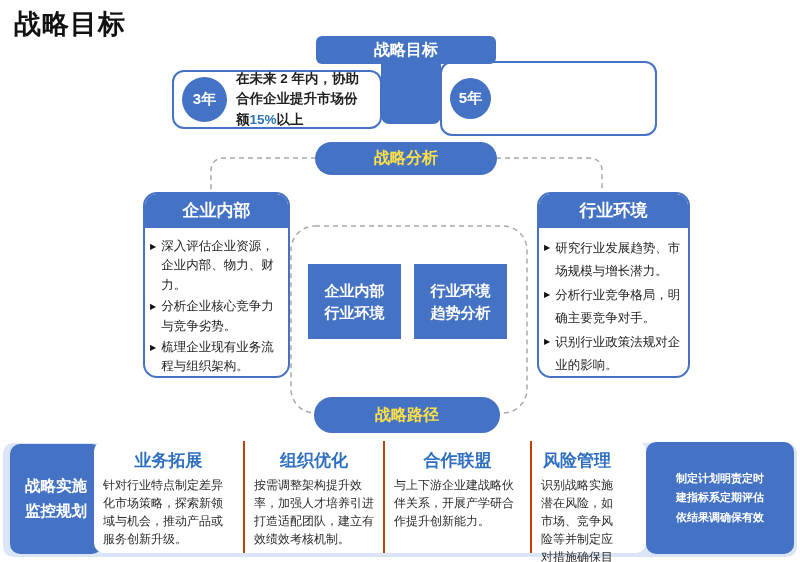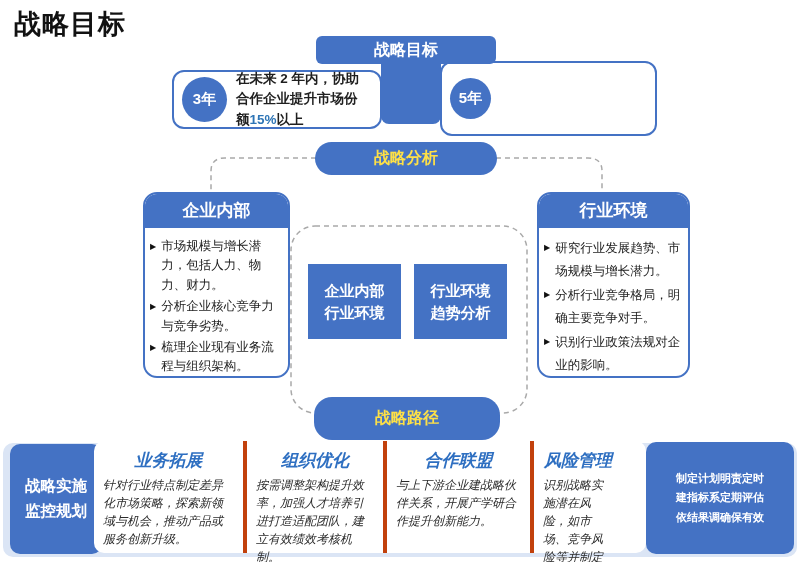--- a/index.html
+++ b/index.html
@@ -20,21 +20,21 @@
   .banner-goal { left:316px; top:36px; width:180px; height:28px; border-radius:6px; font-size:16px; }
   .stub {
     position:absolute; left:381px; top:56px; width:60px; height:68px;
     background:#4472C4; border-radius:0 0 8px 8px; z-index:1;
   }
   .pill {
     position:absolute; background:#4472C4; color:#fde047; font-weight:700; font-size:16px;
     display:flex; align-items:center; justify-content:center; z-index:2;
   }
   .pill-analysis { left:315px; top:142px; width:182px; height:33px; border-radius:17px; }
-  .pill-path     { left:314px; top:397px; width:186px; height:43px; border-radius:18px; }
+  .pill-path     { left:314px; top:397px; width:186px; height:36px; border-radius:18px; }
   .callout {
     position:absolute; background:#ffffff; border:2px solid #4472C4; border-radius:12px;
     display:flex; align-items:center; gap:9px; padding:6px 10px 6px 8px; z-index:2;
   }
   .callout-3 { left:172px; top:70px;  width:210px; height:59px; }
   .callout-5 { left:440px; top:61px;  width:217px; height:75px; }
   .year-badge {
     flex:none; width:45px; height:45px; border-radius:50%; background:#4472C4;
     color:#ffffff; font-weight:700; font-size:15px;
     display:flex; align-items:center; justify-content:center;
@@ -70,22 +70,22 @@
   .exec-left {
     position:absolute; left:10px; top:444px; width:92px; height:110px;
     background:#4472C4; border-radius:10px; z-index:2; color:#ffffff;
     display:flex; flex-direction:column; align-items:center; justify-content:center;
     font-weight:700; font-size:15.5px; line-height:1.6;
   }
   .exec-card {
     position:absolute; left:94px; top:441px; width:552px; height:112px;
     background:#ffffff; border-radius:10px; z-index:3; display:flex;
   }
-  .exec-col { padding:7px 9px 4px;font-style:italic; }
-  .exec-col + .exec-col { border-left:4px solid #c2410c; }
+  .exec-col { padding:7px 9px 4px; }
+  .exec-col + .exec-col { border-left:2px solid #c2410c; }
   .exec-col-1 { width:149px; } .exec-col-2 { width:140px; } .exec-col-3 { width:147px; } .exec-col-4 { width:92px; }
   .col-title { color:#2e6fc1; font-weight:800; font-size:17px; text-align:center; margin:1px 0 4px; }
   .col-body { font-size:12px; color:#2b2b2b; line-height:1.5; font-weight:500; }
   .exec-right {
     position:absolute; left:646px; top:442px; width:148px; height:112px;
     background:#4472C4; border-radius:10px; z-index:4; color:#ffffff;
     display:flex; flex-direction:column; align-items:center; justify-content:center;
     font-weight:800; font-size:11px; line-height:1.75; text-align:center;
   }
 </style>
@@ -115,21 +115,21 @@
     <div class="year-badge">5年</div>
   </div>
 
   <div class="pill pill-analysis">战略分析</div>
 
   <div class="side-box box-internal">
     <div class="side-box-header">企业内部</div>
     <div class="side-box-body">
       <div class="bullet">
           <span class="bullet-marker">▶</span>
-          <span>市场规模与增长潜力，包括人力、物力、财力。</span>
+          <span>深入评估企业资源，企业内部、物力、财力。</span>
         </div>
       <div class="bullet">
           <span class="bullet-marker">▶</span>
           <span>分析企业核心竞争力与竞争劣势。</span>
         </div>
       <div class="bullet">
           <span class="bullet-marker">▶</span>
           <span>梳理企业现有业务流程与组织架构。</span>
         </div>
     </div>

